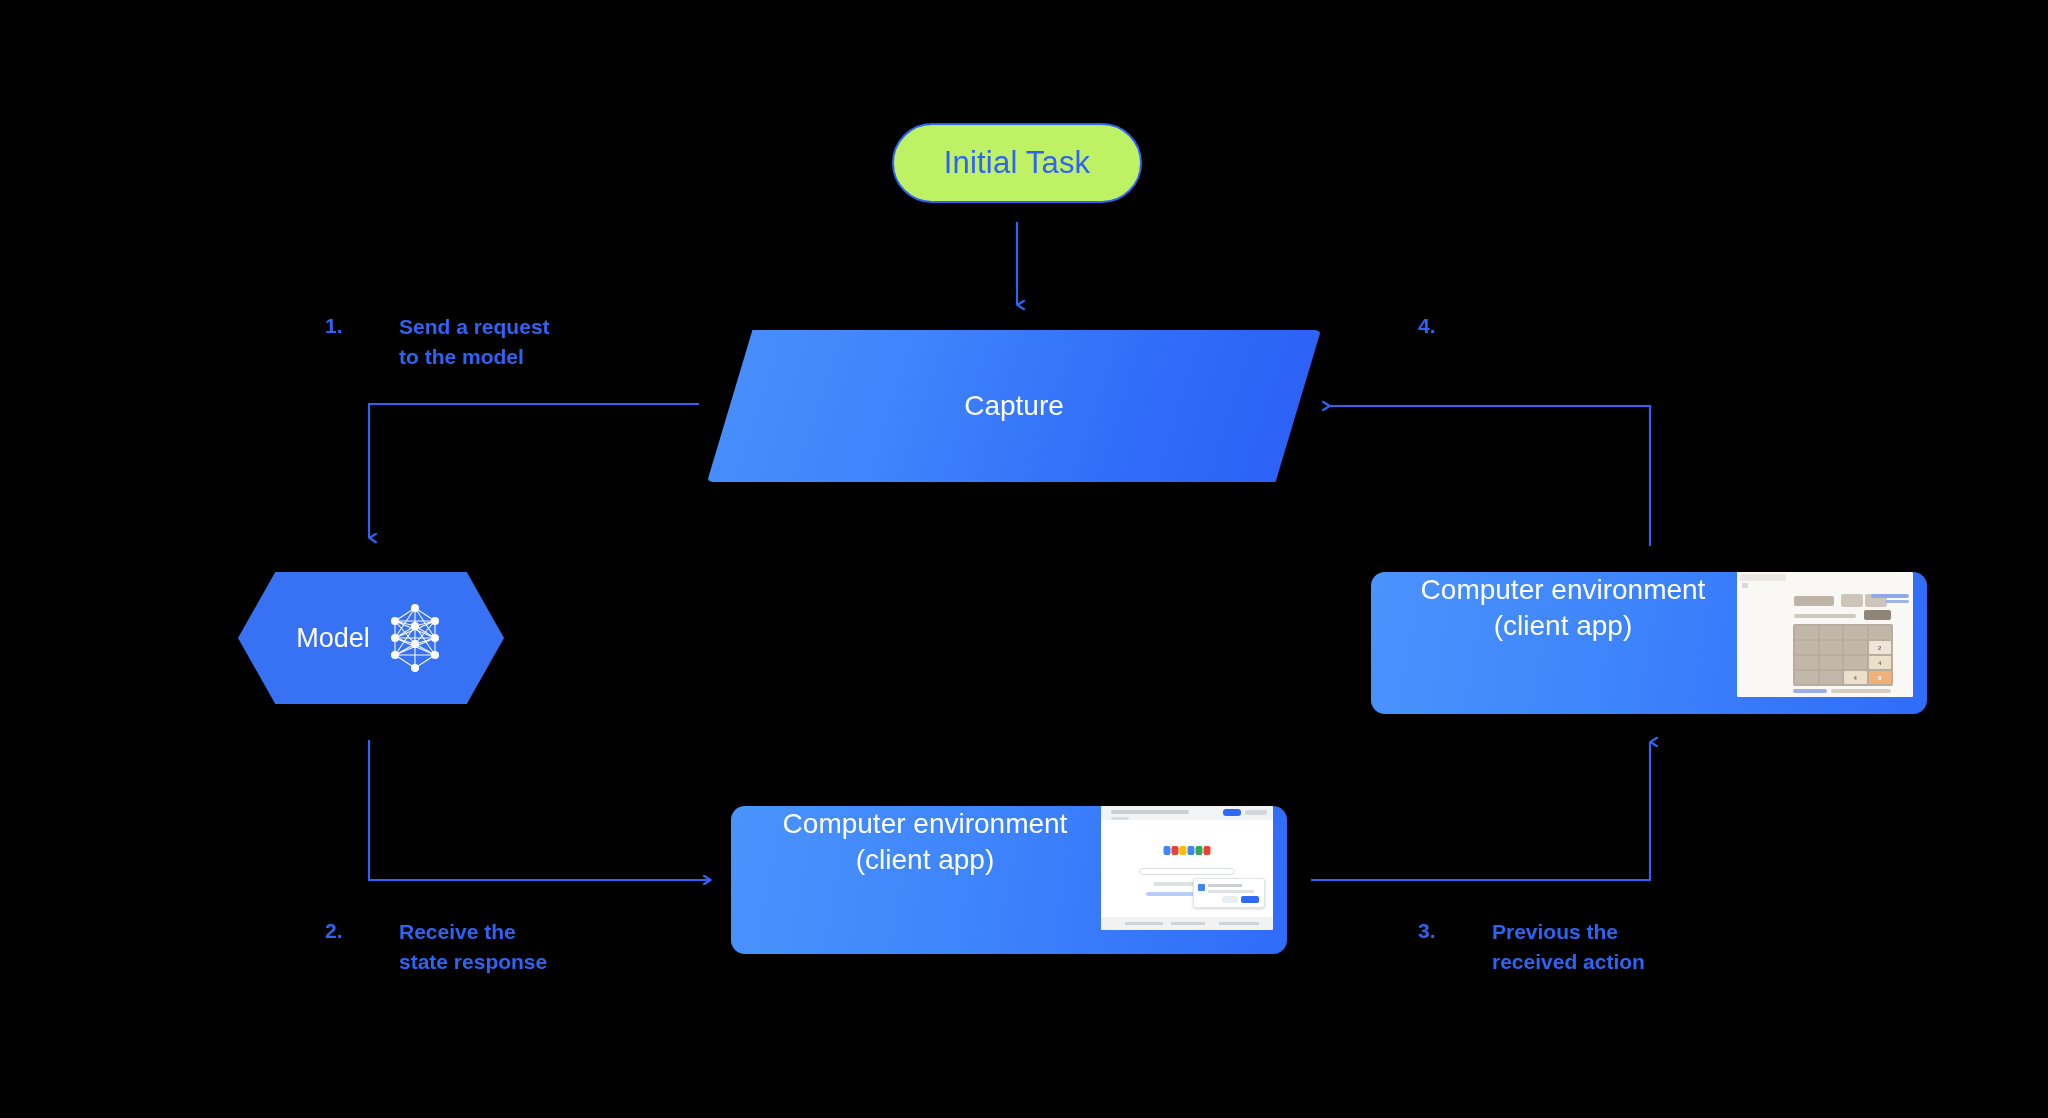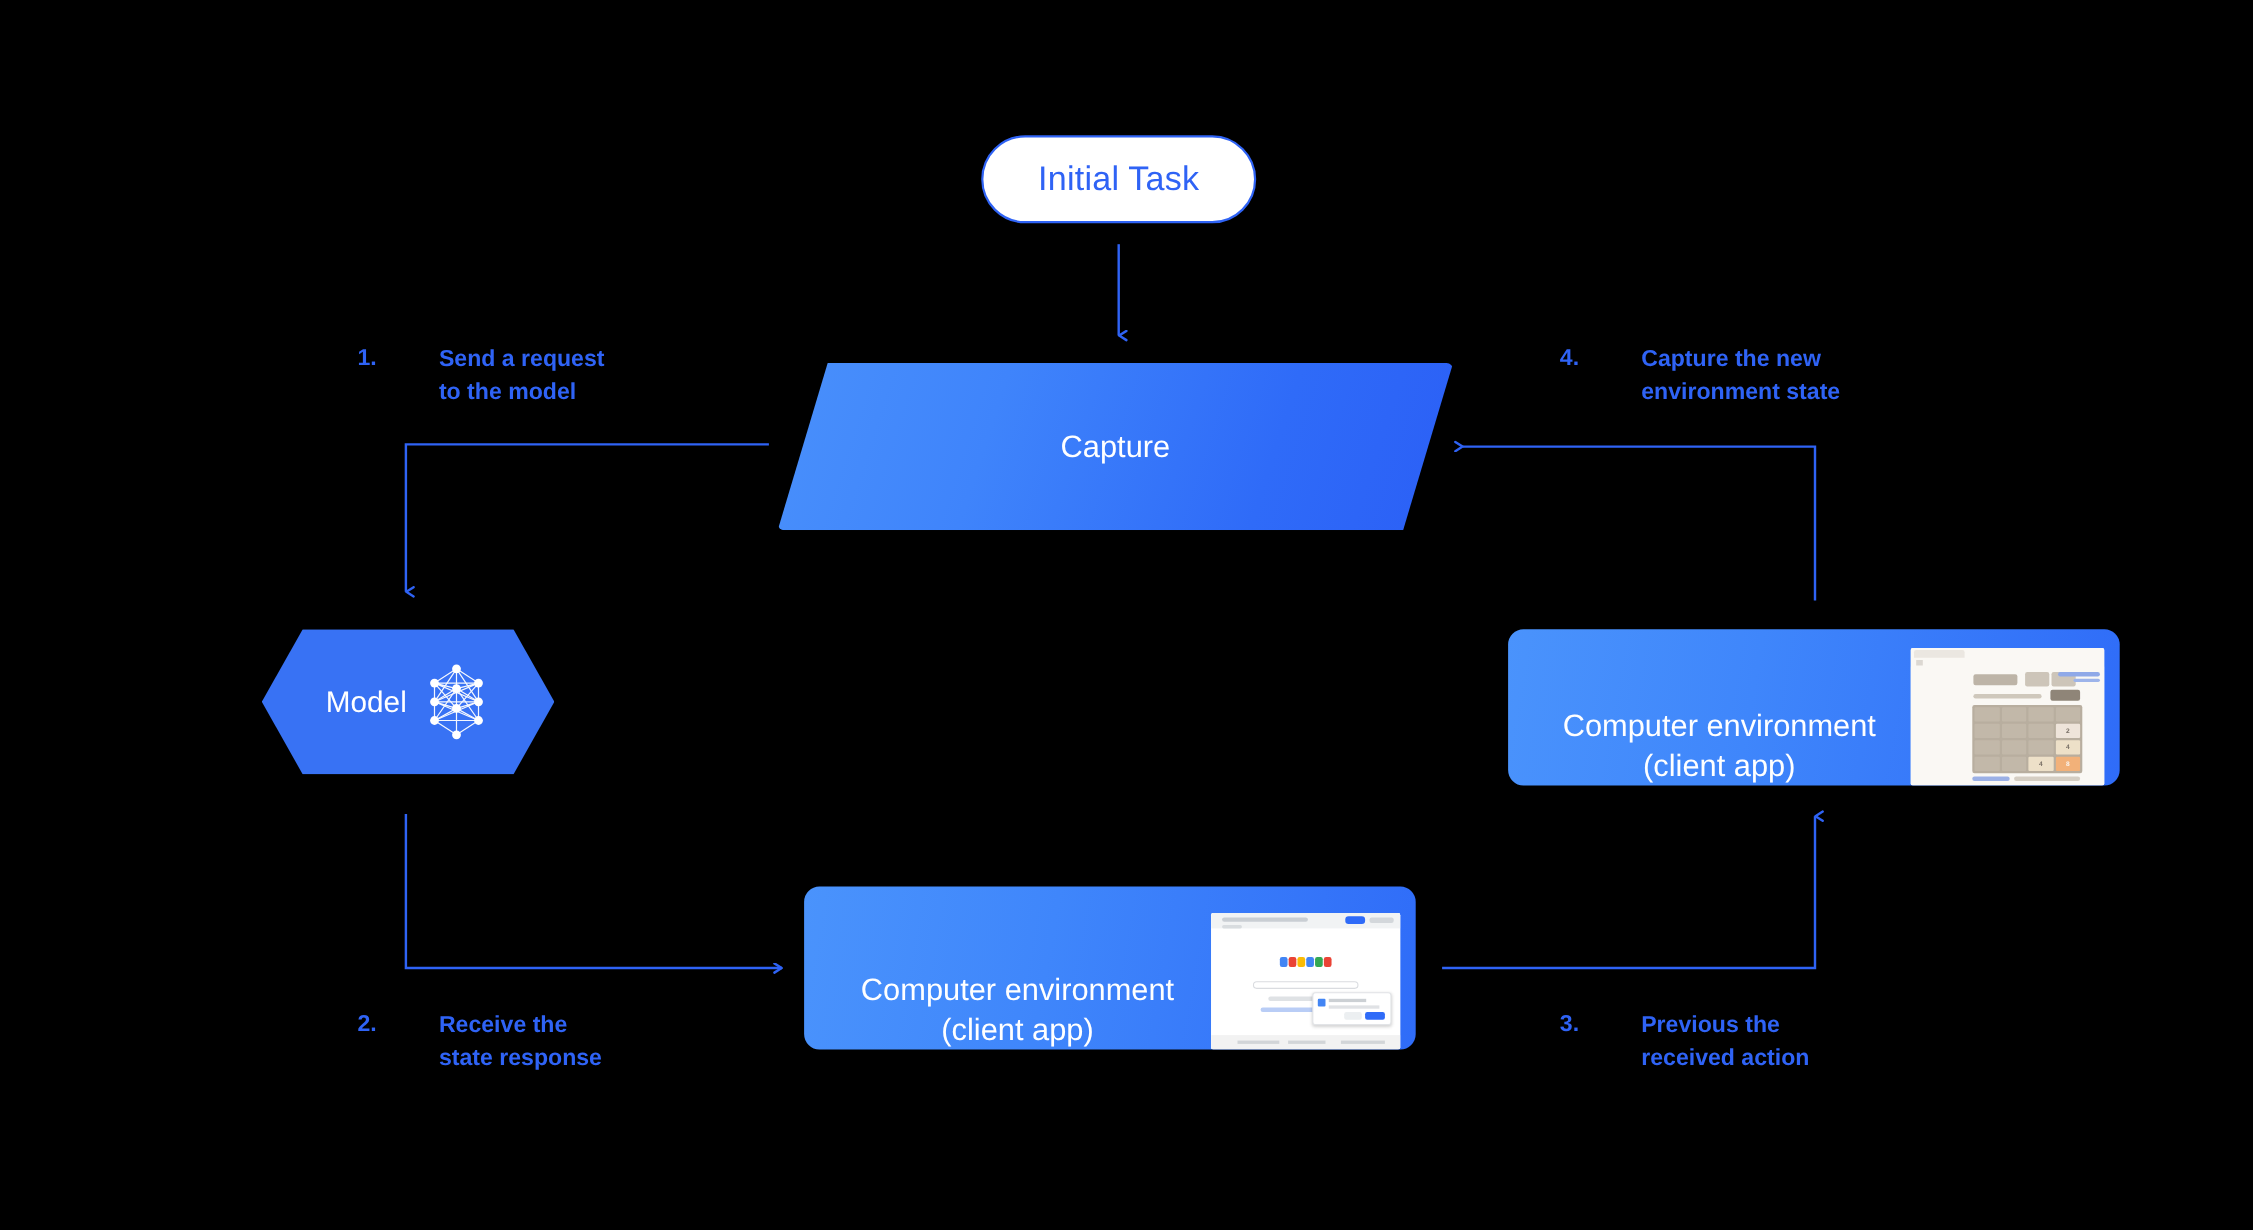--- a/index.html
+++ b/index.html
@@ -26,21 +26,21 @@
   .pill {
     position: absolute;
     left: 892px; top: 123px;
     width: 250px; height: 80px;
     border: 2.5px solid #2f63f5;
     border-radius: 40px;
     display: flex; align-items: center; justify-content: center;
     color: #2f63f5;
     font-size: 31px;
     letter-spacing: .2px;
-    background: #ffffff;
+    background: #bef264;
   }
 
   
   .para-wrap {
     position: absolute;
     left: 707px; top: 330px;
     width: 614px; height: 152px;
   }
   .para-shape {
     position: absolute; inset: 0;
@@ -73,21 +73,21 @@
     gap: 14px;
   }
   .hex-label { color: #fff; font-size: 27px; }
   .nn-icon { width: 62px; height: 72px; display: block; }
 
   
   .env-card {
     position: absolute;
     border-radius: 14px;
     overflow: hidden;
-    display: flex; align-items: flex-end;
+    display: flex; align-items: flex-start;
   }
   .env-card.bottom {
     left: 731px; top: 806px; width: 556px; height: 148px;
     background: linear-gradient(100deg, #4a93fc 0%, #3f86fb 40%, #2f6cf8 100%);
   }
   .env-card.right {
     left: 1371px; top: 572px; width: 556px; height: 142px;
     background: linear-gradient(100deg, #4a93fc 0%, #3f86fb 40%, #2f6cf8 100%);
   }
   .env-text {
@@ -327,17 +327,15 @@
   </div>
 
   <div class="step" style="left:1418px; top:917px;">
     <span class="num">3.</span>
     <span class="txt">Previous the
 received action</span>
   </div>
 
   <div class="step" style="left:1418px; top:312px;">
     <span class="num">4.</span>
-    <span class="txt">Capture the new
-environment state</span>
   </div>
 
 </div>
 
 </body></html>

